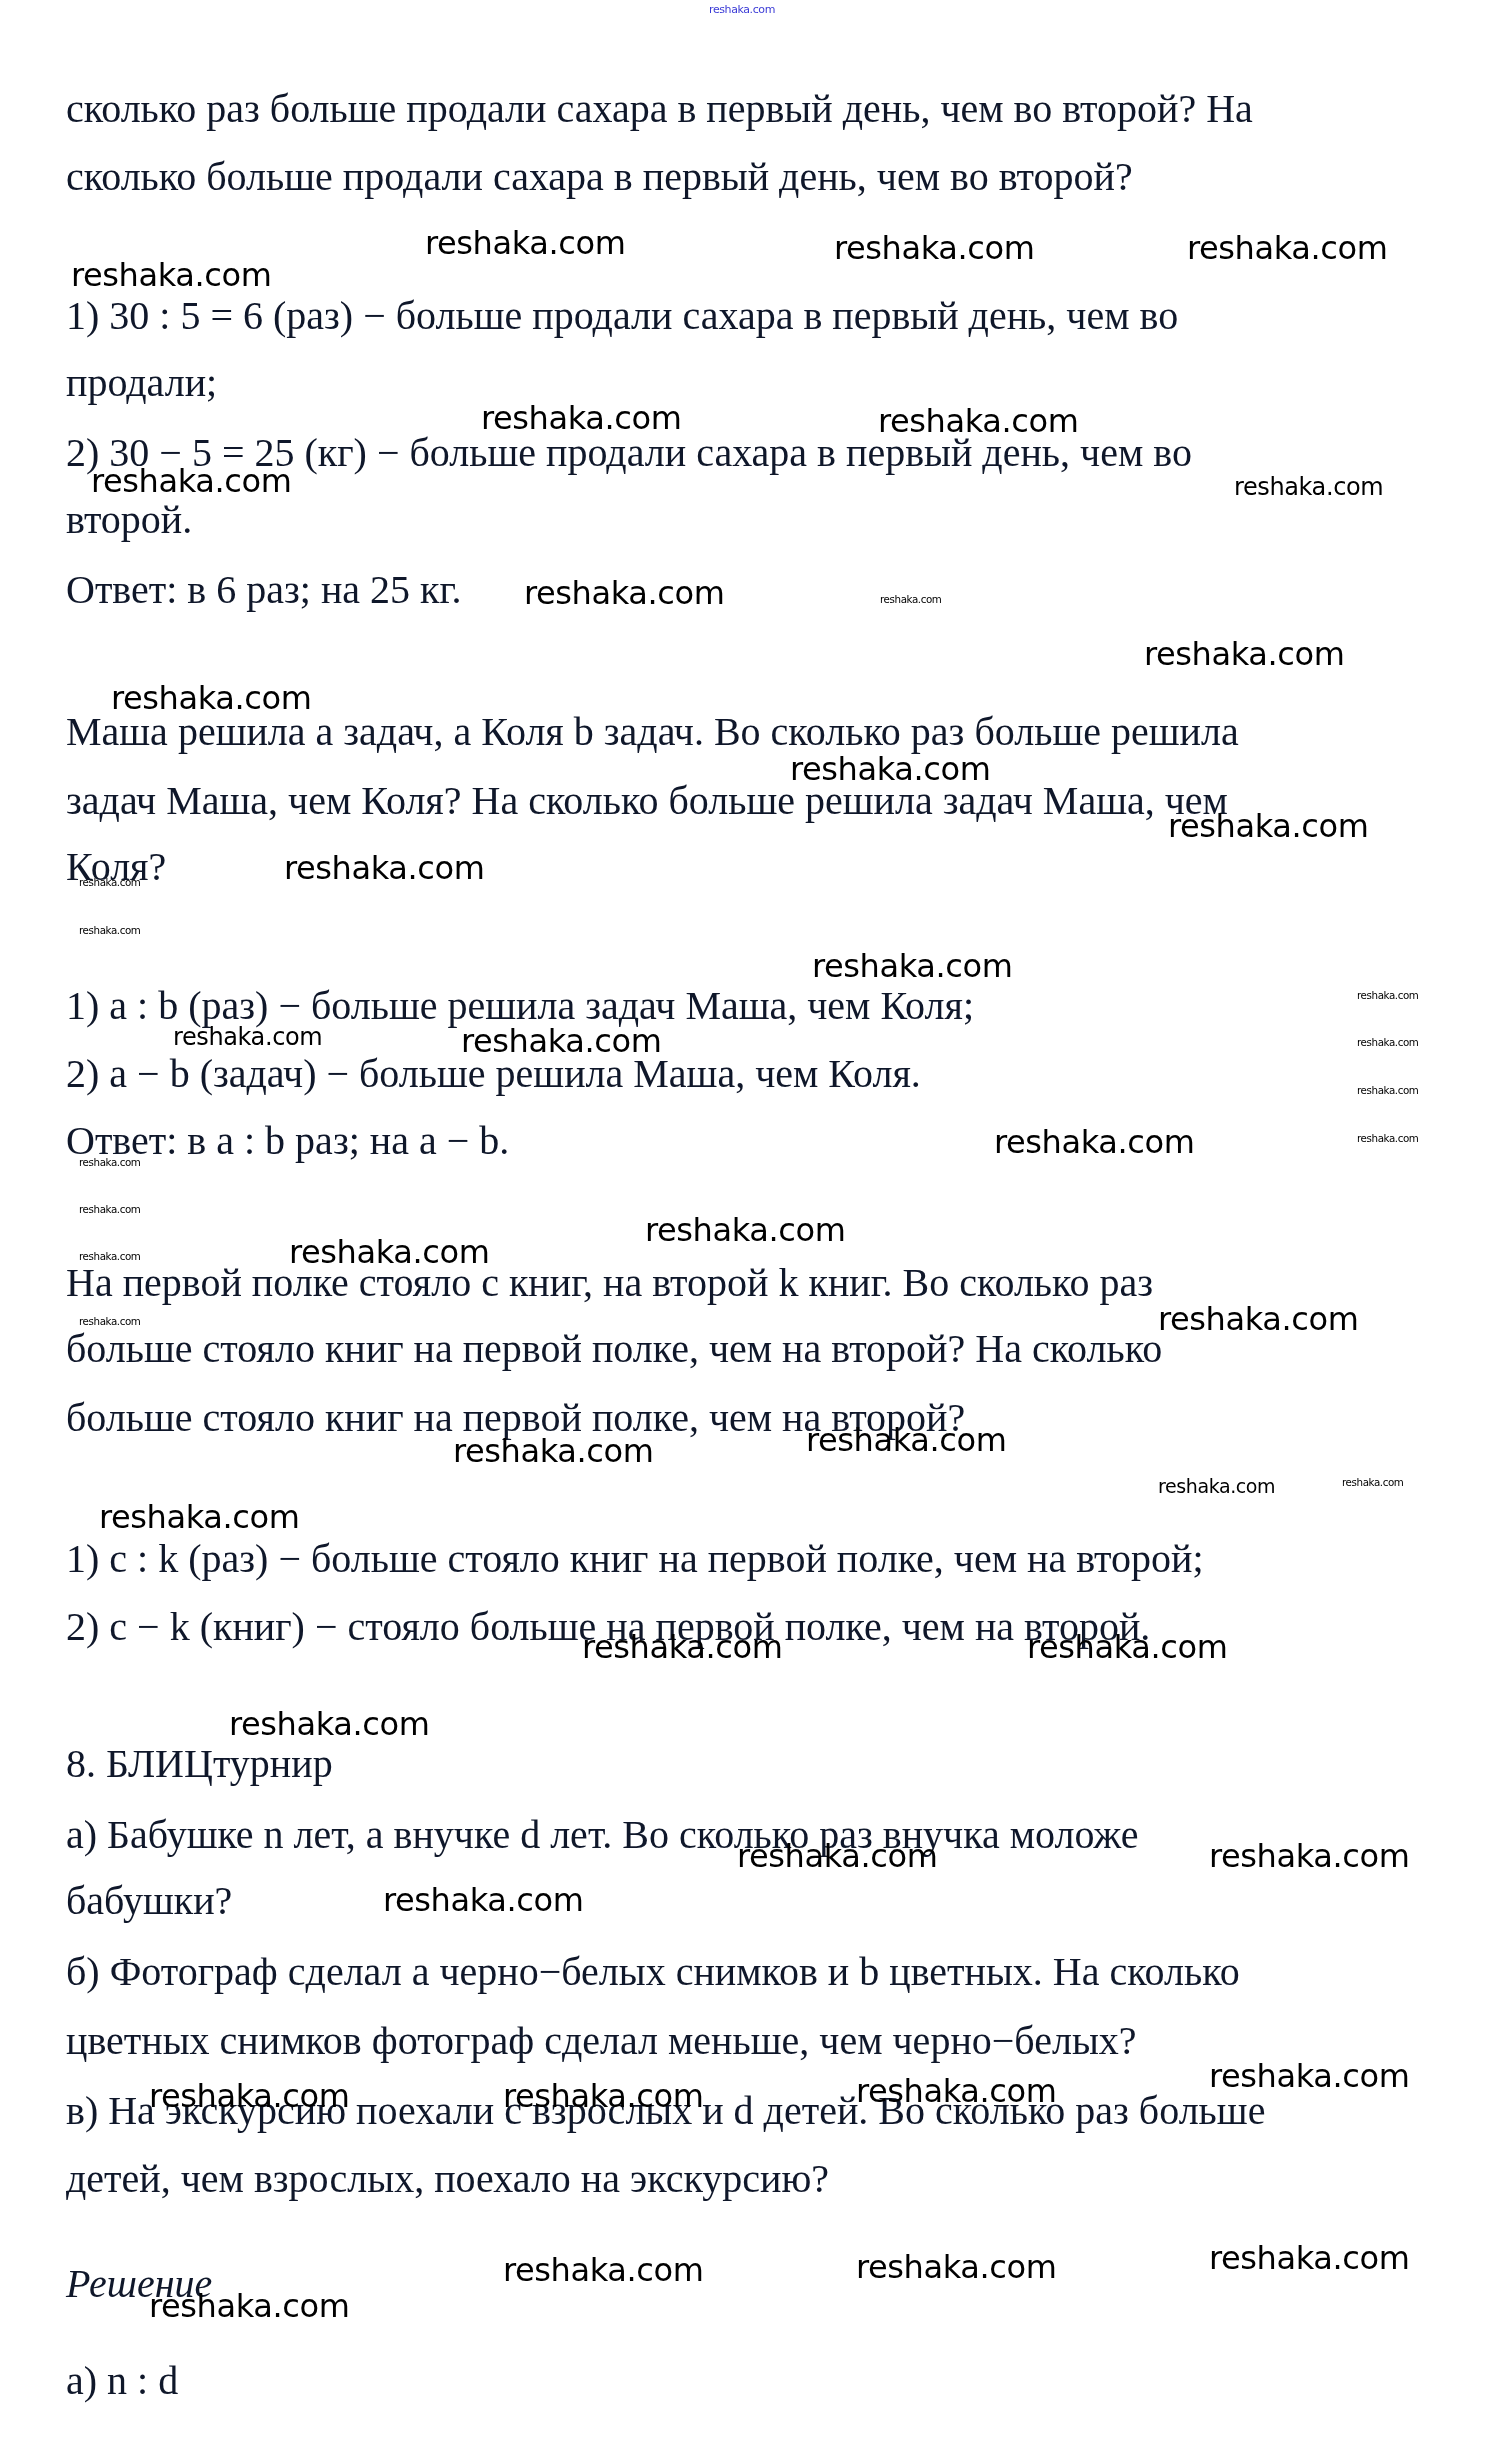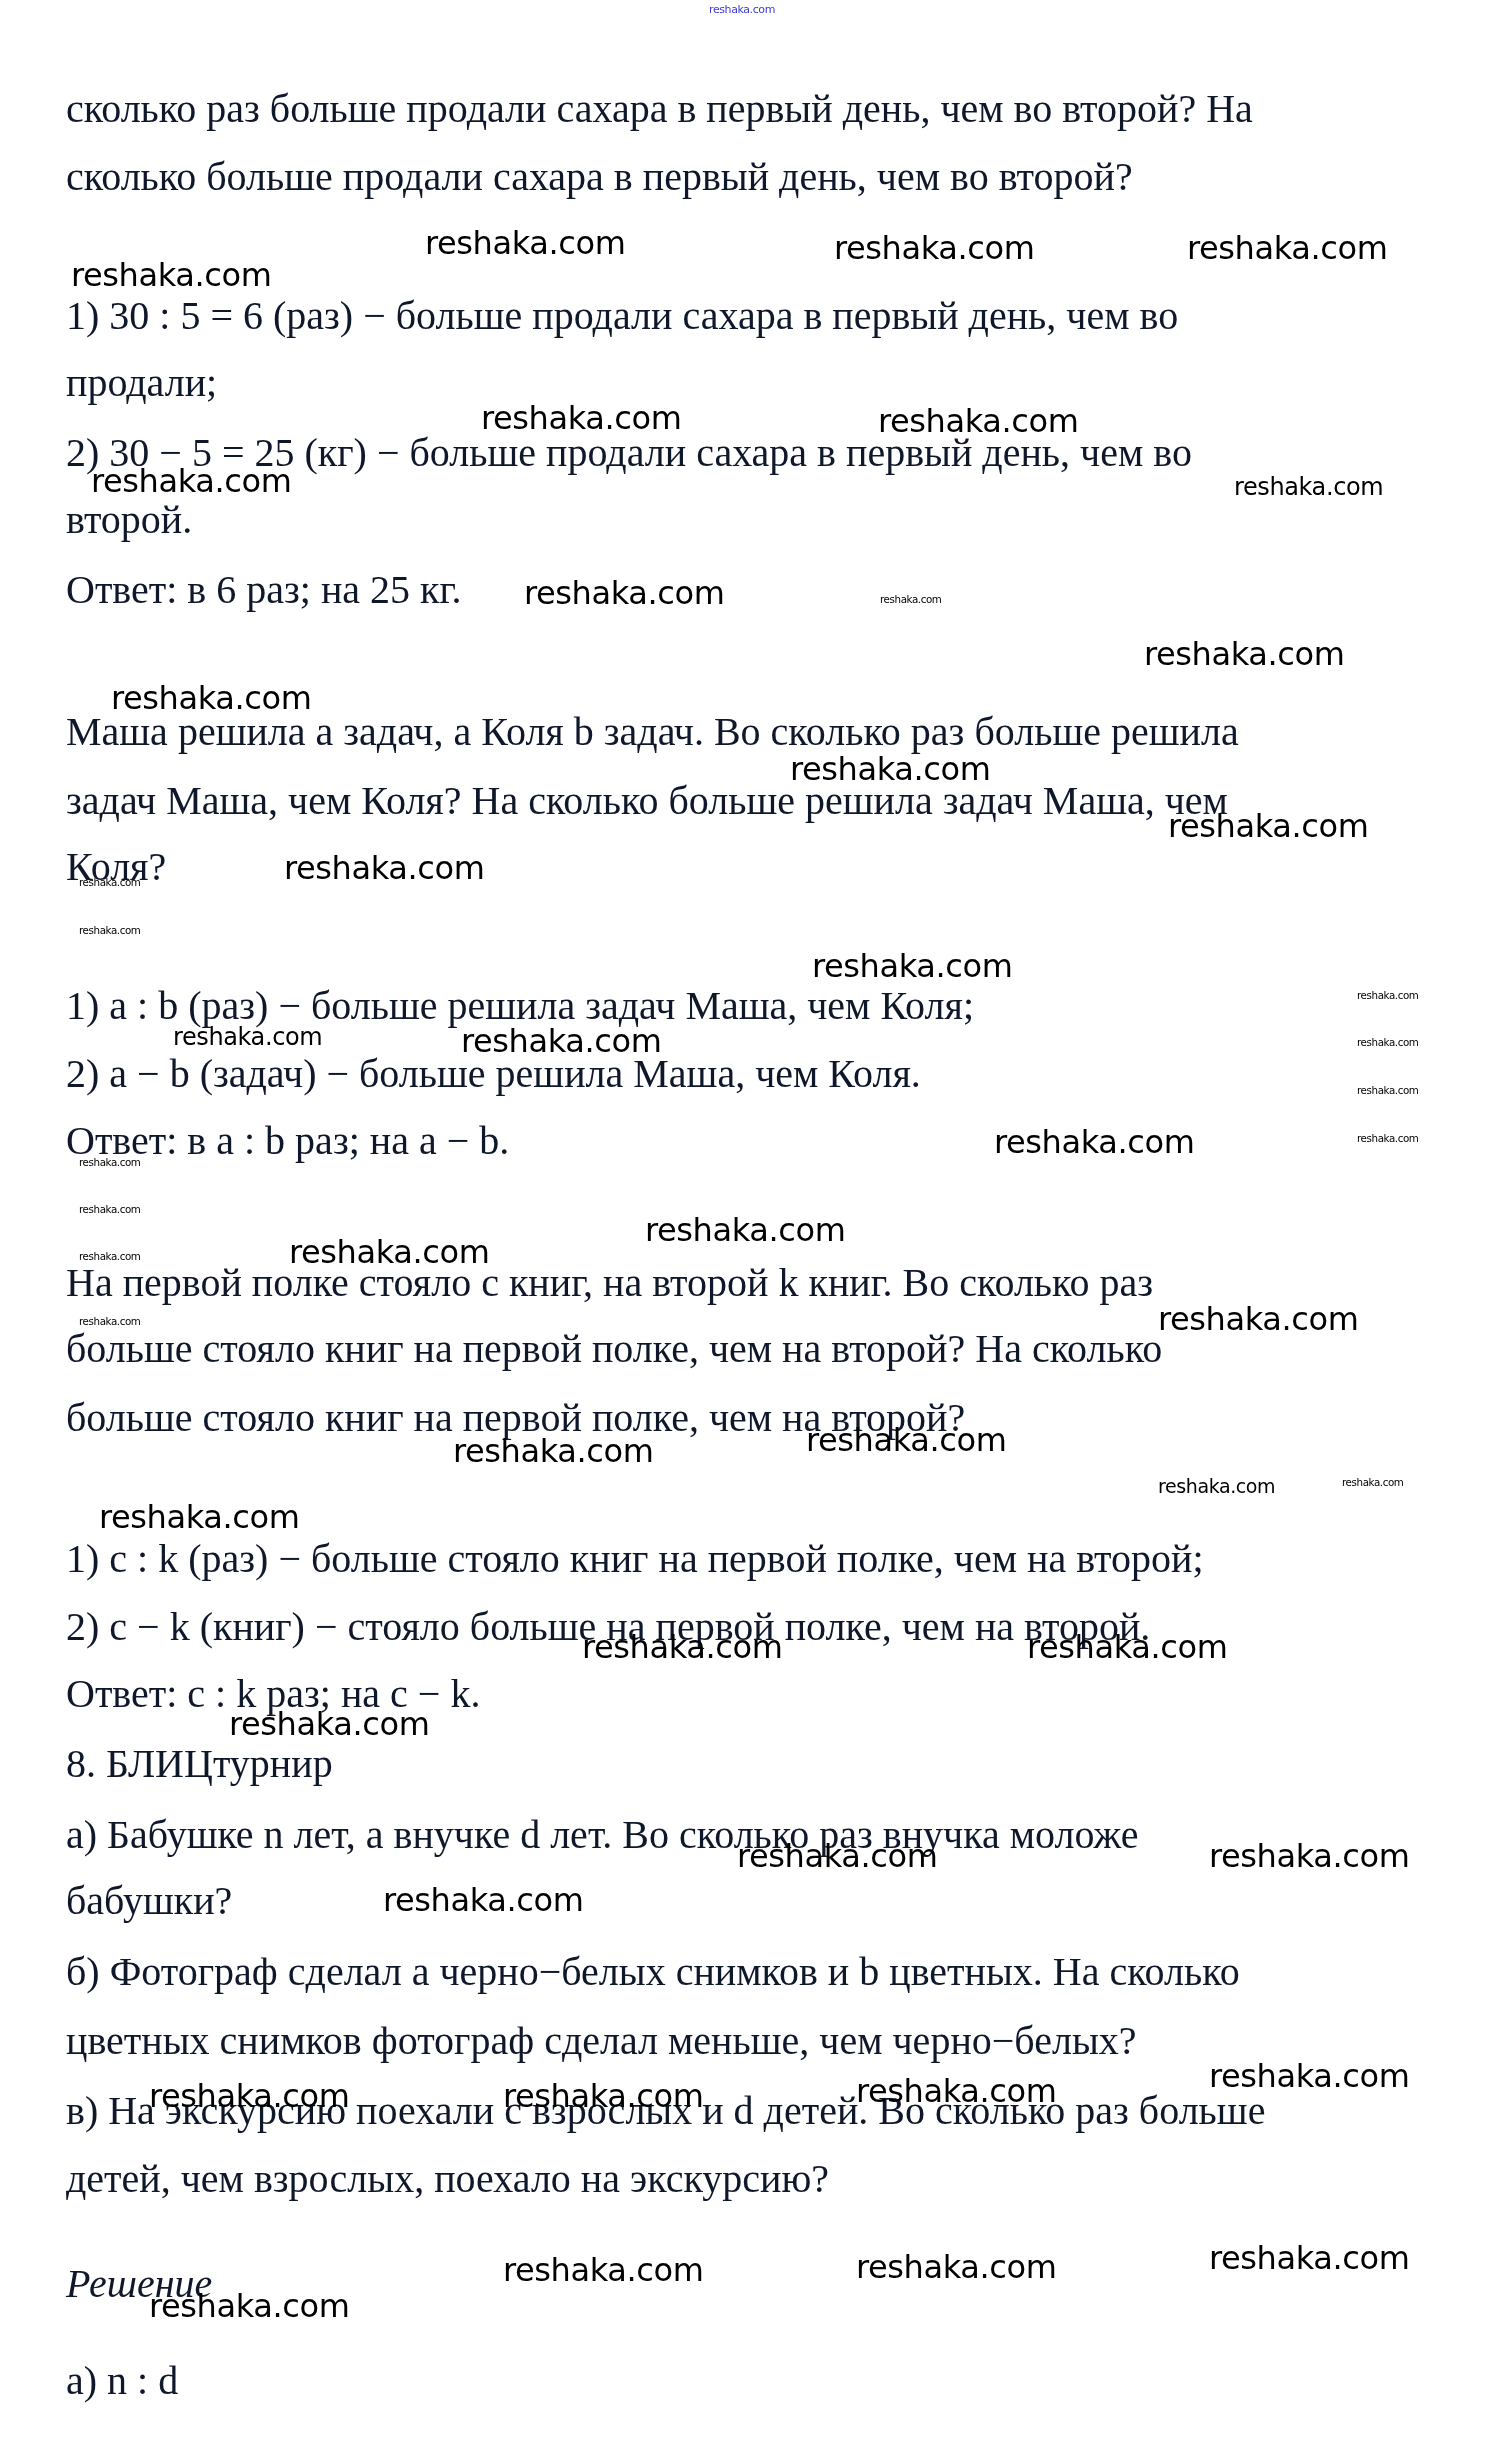--- a/index.html
+++ b/index.html
@@ -41,21 +41,20 @@
   <div class="line" style="top:1018px">1) a : b (раз) − больше решила задач Маша, чем Коля;</div>
   <div class="line" style="top:1086px">2) a − b (задач) − больше решила Маша, чем Коля.</div>
   <div class="line" style="top:1295px">На первой полке стояло c книг, на второй k книг. Во сколько раз</div>
 
   <div class="line" style="top:1153px">Ответ: в a : b раз; на a − b.</div>
   <div class="line" style="top:1361px">больше стояло книг на первой полке, чем на второй? На сколько</div>
   <div class="line" style="top:1430px">больше стояло книг на первой полке, чем на второй?</div>
 
   <div class="line" style="top:1571px">1) c : k (раз) − больше стояло книг на первой полке, чем на второй;</div>
   <div class="line" style="top:1639px">2) c − k (книг) − стояло больше на первой полке, чем на второй.</div>
-  <div class="line" style="top:1706px">Ответ: c : k раз; на c − k.</div>
 
   <div class="line" style="top:1776px">8. БЛИЦтурнир</div>
   <div class="line" style="top:1847px">а) Бабушке n лет, а внучке d лет. Во сколько раз внучка моложе</div>
   <div class="line" style="top:1913px">бабушки?</div>
   <div class="line" style="top:1984px">б) Фотограф сделал a черно−белых снимков и b цветных. На сколько</div>
   <div class="line" style="top:2053px">цветных снимков фотограф сделал меньше, чем черно−белых?</div>
   <div class="line" style="top:2123px">в) На экскурсию поехали c взрослых и d детей. Во сколько раз больше</div>
   <div class="line" style="top:2191px">детей, чем взрослых, поехало на экскурсию?</div>
   <div class="line italic" style="top:2296px">Решение</div>
   <div class="line" style="top:2393px">а) n : d</div>

